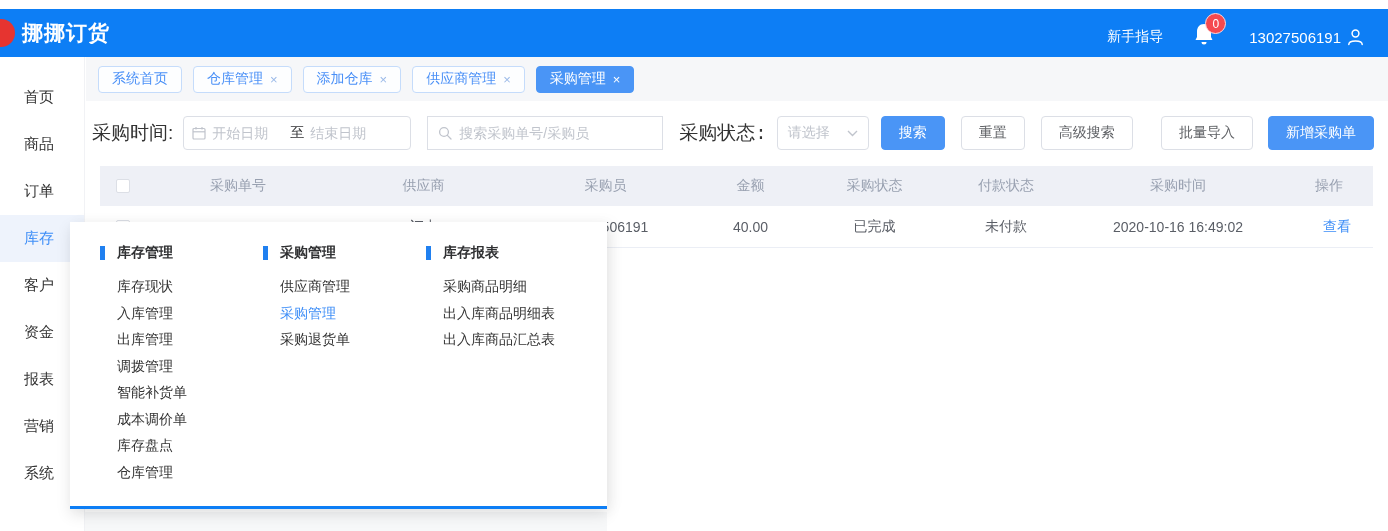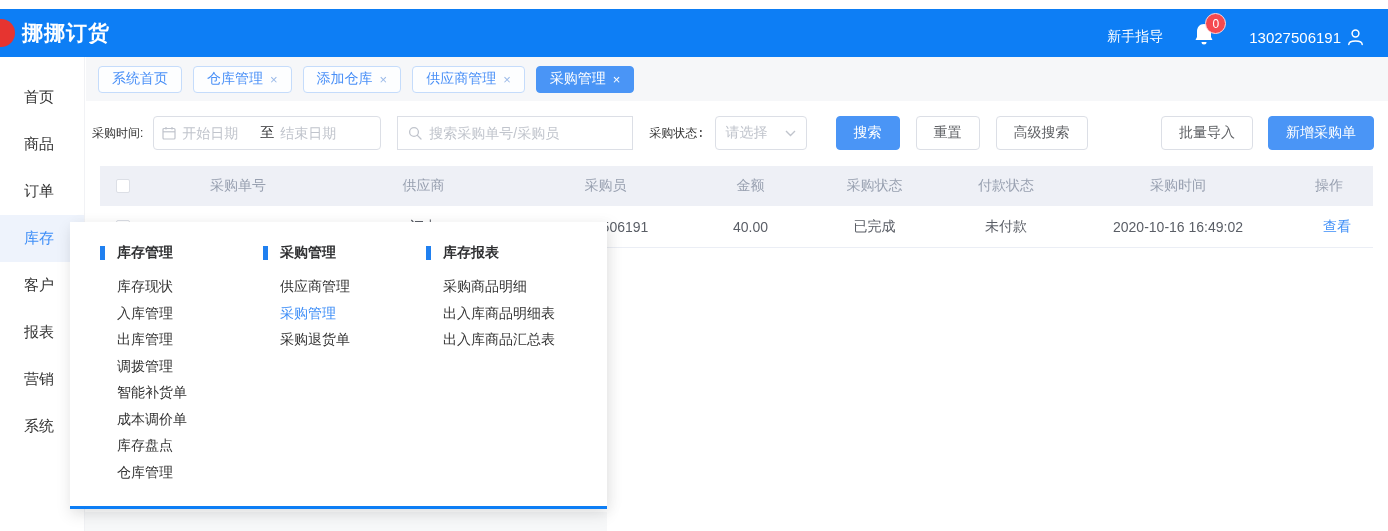--- a/index.html
+++ b/index.html
@@ -28,33 +28,33 @@
 
   
   .tabbar { height:44px; background:#f6f7f9; display:flex; align-items:center; padding-left:12px; gap:11px; }
   .tab { height:27px; padding:0 13px; border:1px solid #c5dcfb; border-radius:4px; background:#fdfeff; color:#4a90f7; font-size:14px; display:flex; align-items:center; gap:7px; cursor:pointer; }
   .tab .close { font-size:13px; color:#9ab9e8; line-height:1; }
   .tab.active { background:#4a95f6; border-color:#4a95f6; color:#fff; }
   .tab.active .close { color:#fff; }
 
   
   .filters { display:flex; align-items:center; padding:15px 14px 14px 6px; }
-  .flabel { font-size:12px; color:#333; margin:0 10px 0 0; white-space:nowrap; }
+  .flabel { font-size:19px; color:#333; margin:0 10px 0 0; white-space:nowrap; }
   .datebox { width:228px; height:34px; border:1px solid #dcdfe6; border-radius:4px; display:flex; align-items:center; padding:0 8px; gap:6px; }
   .datebox input { border:none; outline:none; width:72px; font-size:14px; color:#606266; background:transparent; }
   .datebox input::placeholder { color:#c0c4cc; }
   .range-sep { font-size:14px; color:#303133; }
   .searchbox { width:236px; height:34px; border:1px solid #dcdfe6; border-radius:0; display:flex; align-items:center; padding:0 10px; gap:7px; margin-left:16px; }
   .searchbox input { border:none; outline:none; flex:1; font-size:14px; color:#606266; background:transparent; }
   .searchbox input::placeholder { color:#c0c4cc; }
   .status-label { margin-left:16px;font-family:Liberation Mono, monospace; }
   .selectbox { width:92px; height:34px; border:1px solid #dcdfe6; border-radius:4px; display:flex; align-items:center; justify-content:space-between; padding:0 10px; color:#c0c4cc; font-size:14px; cursor:pointer; }
   .btn { height:34px; border-radius:4px; font-size:14px; padding:0 17px; cursor:pointer; border:1px solid #dcdfe6; background:#fff; color:#606266; }
   .btn.primary { background:#4a95f6; border-color:#4a95f6; color:#fff; }
-  .btn-search { margin-left:29px; }
+  .btn-search { margin-left:12px; }
   .btn-reset { margin-left:16px; }
   .btn-adv { margin-left:16px; }
   .spacer { flex:1; }
   .btn-import { margin-right:15px; }
 
   
   .table { margin:2px 15px 0 14px; }
   .trow { display:flex; align-items:center; height:40px; font-size:14px;text-align:center; }
   .thead { background:#eef0f6; color:#98a0b0; height:40px; }
   .tbody-row { color:#5a5e66; height:42px; border-bottom:1px solid #ebeef5; background:#fff; }
@@ -112,20 +112,21 @@
     </div>
   </div>
 
   <div class="sidebar">
     <ul>
       <li>首页</li>
       <li>商品</li>
       <li>订单</li>
       <li class="active">库存</li>
       <li>客户</li>
+      <li>资金</li>
       <li>报表</li>
       <li>营销</li>
       <li>系统</li>
     </ul>
   </div>
 
   <div class="content">
 
     <div class="tabbar">
       <div class="tab">

